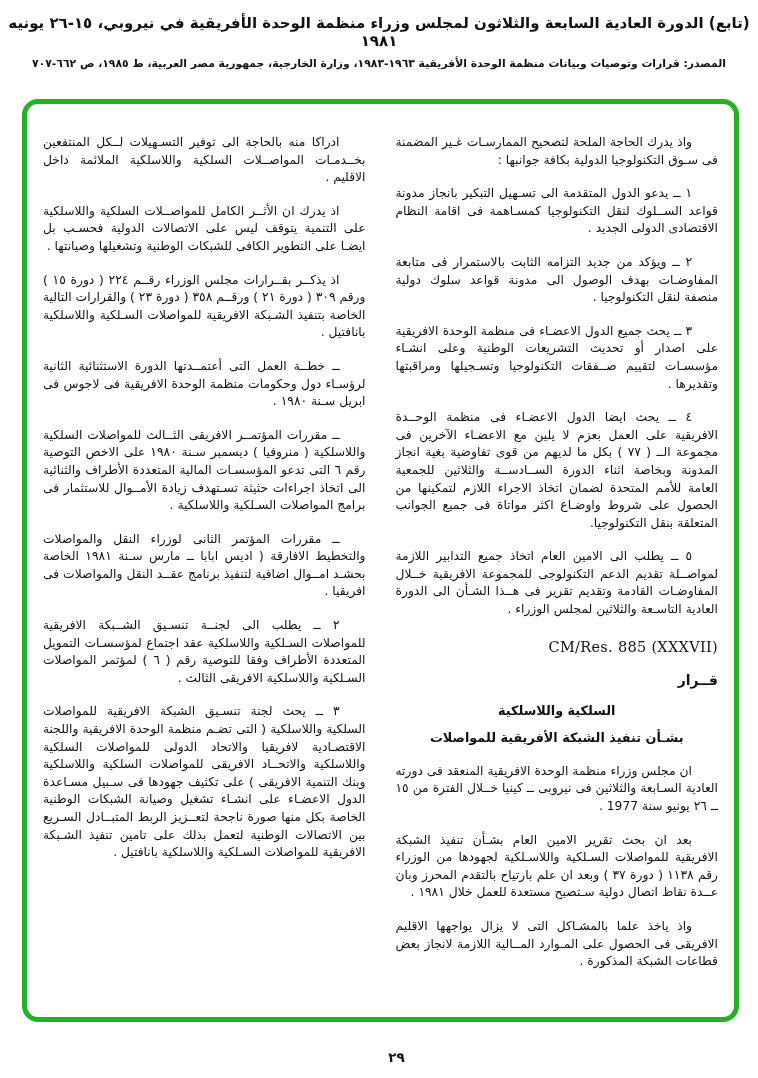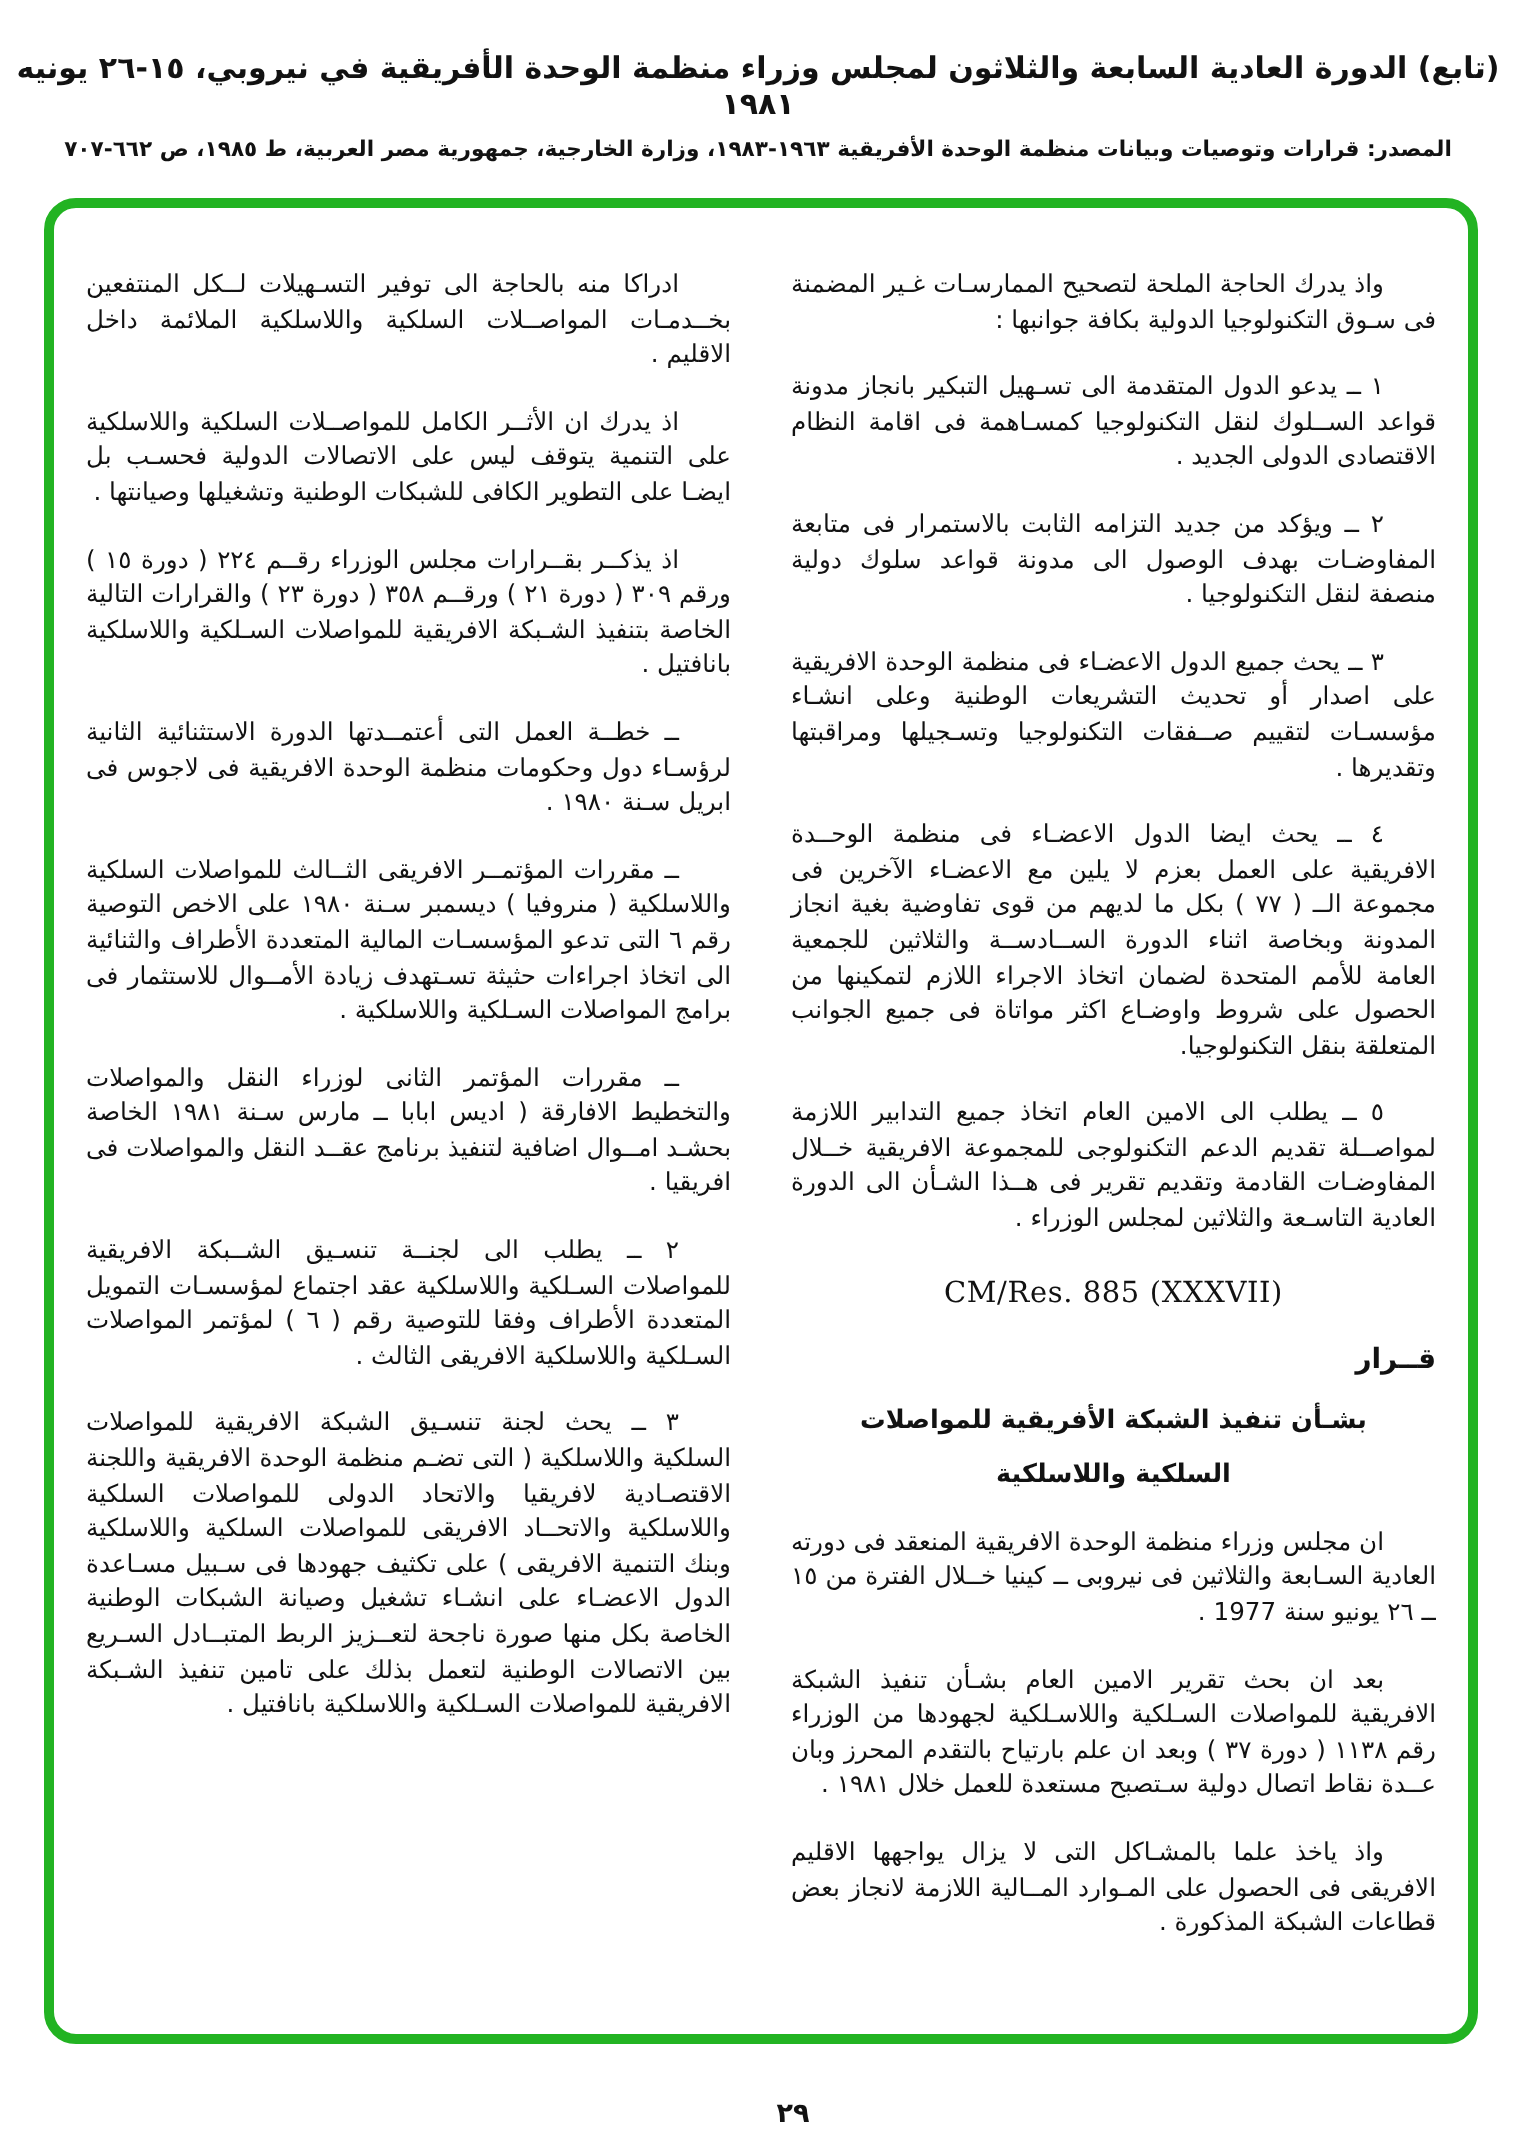--- a/index.html
+++ b/index.html
@@ -3,37 +3,37 @@
 <meta charset="utf-8">
 <style>
   :root { --accent:#22b322; --ink:#121212; --paper:#ffffff; }
   * { box-sizing: border-box; }
   body { margin:0; background:#e8e8e8; }
   .page {
     position:relative; width:758px; height:1078px; margin:0 auto;
     background:var(--paper); color:var(--ink);
     font-family:"DejaVu Sans", sans-serif; overflow:hidden;
   }
-  .header { padding-top:25px; text-align:center; direction:rtl; }
+  .header { padding-top:14px; text-align:center; direction:rtl; }
   .h-line1 { font-size:15px; font-weight:bold; letter-spacing:0.1px; }
   .h-line2 { font-size:10.8px; font-weight:bold; margin-top:7px; }
   .frame {
     position:absolute; top:99px; left:22px; right:19px; height:923px;
     border:5px solid var(--accent); border-radius:16px;
     padding:14px 16px 8px;
   }
   .cols { display:flex; direction:rtl; gap:30px; height:100%; overflow:hidden; }
   .col {
     flex:1; direction:rtl; text-align:justify;
     font-size:12.3px; line-height:17.6px; color:var(--ink);
   }
   .para { margin:16px 0 11px; text-indent:26px; }
   .para:last-child { margin-bottom:0; }
   .cmres {
-    direction:ltr; text-align:center; text-indent:0;
+    direction:ltr; text-align:right; text-indent:0;
     font-family:"DejaVu Serif", serif; font-size:14.5px;
     margin:20px 0 4px; letter-spacing:0.3px;
   }
   .res-title { font-weight:bold; font-size:14px; margin:16px 0 12px; text-indent:0; }
   .res-subject { text-align:center; font-weight:bold; font-size:12.8px; margin:0 0 9px; text-indent:0; line-height:18px; }
   .footer {
     position:absolute; bottom:13px; left:0; right:0;
     text-align:center; font-weight:bold; font-size:13.5px;padding-left:35px;
   }
 </style>
@@ -53,22 +53,22 @@
       <section class="col" dir="rtl" lang="ar">
         <p class="para">واذ يدرك الحاجة الملحة لتصحيح الممارسـات غـير المضمنة فى سـوق التكنولوجيا الدولية بكافة جوانبها :</p>
         <p class="para">١ ــ يدعو الدول المتقدمة الى تسـهيل التبكير بانجاز مدونة قواعد الســلوك لنقل التكنولوجيا كمسـاهمة فى اقامة النظام الاقتصادى الدولى الجديد .</p>
         <p class="para">٢ ــ ويؤكد من جديد التزامه الثابت بالاستمرار فى متابعة المفاوضـات بهدف الوصول الى مدونة قواعد سلوك دولية منصفة لنقل التكنولوجيا .</p>
         <p class="para">٣ ــ يحث جميع الدول الاعضـاء فى منظمة الوحدة الافريقية على اصدار أو تحديث التشريعات الوطنية وعلى انشـاء مؤسسـات لتقييم صــفقات التكنولوجيا وتسـجيلها ومراقبتها وتقديرها .</p>
         <p class="para">٤ ــ يحث ايضا الدول الاعضـاء فى منظمة الوحــدة الافريقية على العمل بعزم لا يلين مع الاعضـاء الآخرين فى مجموعة الــ ( ٧٧ ) بكل ما لديهم من قوى تفاوضية بغية انجاز المدونة وبخاصة اثناء الدورة الســادســة والثلاثين للجمعية العامة للأمم المتحدة لضمان اتخاذ الاجراء اللازم لتمكينها من الحصول على شروط واوضـاع اكثر مواتاة فى جميع الجوانب المتعلقة بنقل التكنولوجيا.</p>
         <p class="para">٥ ــ يطلب الى الامين العام اتخاذ جميع التدابير اللازمة لمواصــلة تقديم الدعم التكنولوجى للمجموعة الافريقية خــلال المفاوضـات القادمة وتقديم تقرير فى هــذا الشـأن الى الدورة العادية التاسـعة والثلاثين لمجلس الوزراء .</p>
 
         <p class="para cmres">CM/Res. 885 (XXXVII)</p>
         <p class="para res-title">قــرار</p>
+        <p class="para res-subject">السلكية واللاسلكية</p>
         <p class="para res-subject">بشـأن تنفيذ الشبكة الأفريقية للمواصلات</p>
-        <p class="para res-subject">السلكية واللاسلكية</p>
 
         <p class="para">ان مجلس وزراء منظمة الوحدة الافريقية المنعقد فى دورته العادية السـابعة والثلاثين فى نيروبى ــ كينيا خــلال الفترة من ١٥ ــ ٢٦ يونيو سنة 1977 .</p>
         <p class="para">بعد ان بحث تقرير الامين العام بشـأن تنفيذ الشبكة الافريقية للمواصلات السـلكية واللاسـلكية لجهودها من الوزراء رقم ١١٣٨ ( دورة ٣٧ ) وبعد ان علم بارتياح بالتقدم المحرز وبان عــدة نقاط اتصال دولية سـتصبح مستعدة للعمل خلال ١٩٨١ .</p>
         <p class="para">واذ ياخذ علما بالمشـاكل التى لا يزال يواجهها الاقليم الافريقى فى الحصول على المـوارد المــالية اللازمة لانجاز بعض قطاعات الشبكة المذكورة .</p>
       </section>
 
       <section class="col" dir="rtl" lang="ar">
         <p class="para">ادراكا منه بالحاجة الى توفير التسـهيلات لــكل المنتفعين بخــدمـات المواصــلات السلكية واللاسلكية الملائمة داخل الاقليم .</p>
         <p class="para">اذ يدرك ان الأثــر الكامل للمواصــلات السلكية واللاسلكية على التنمية يتوقف ليس على الاتصالات الدولية فحسـب بل ايضـا على التطوير الكافى للشبكات الوطنية وتشغيلها وصيانتها .</p>
         <p class="para">اذ يذكــر بقــرارات مجلس الوزراء رقــم ٢٢٤ ( دورة ١٥ ) ورقم ٣٠٩ ( دورة ٢١ ) ورقــم ٣٥٨ ( دورة ٢٣ ) والقرارات التالية الخاصة بتنفيذ الشـبكة الافريقية للمواصلات السـلكية واللاسلكية بانافتيل .</p>

